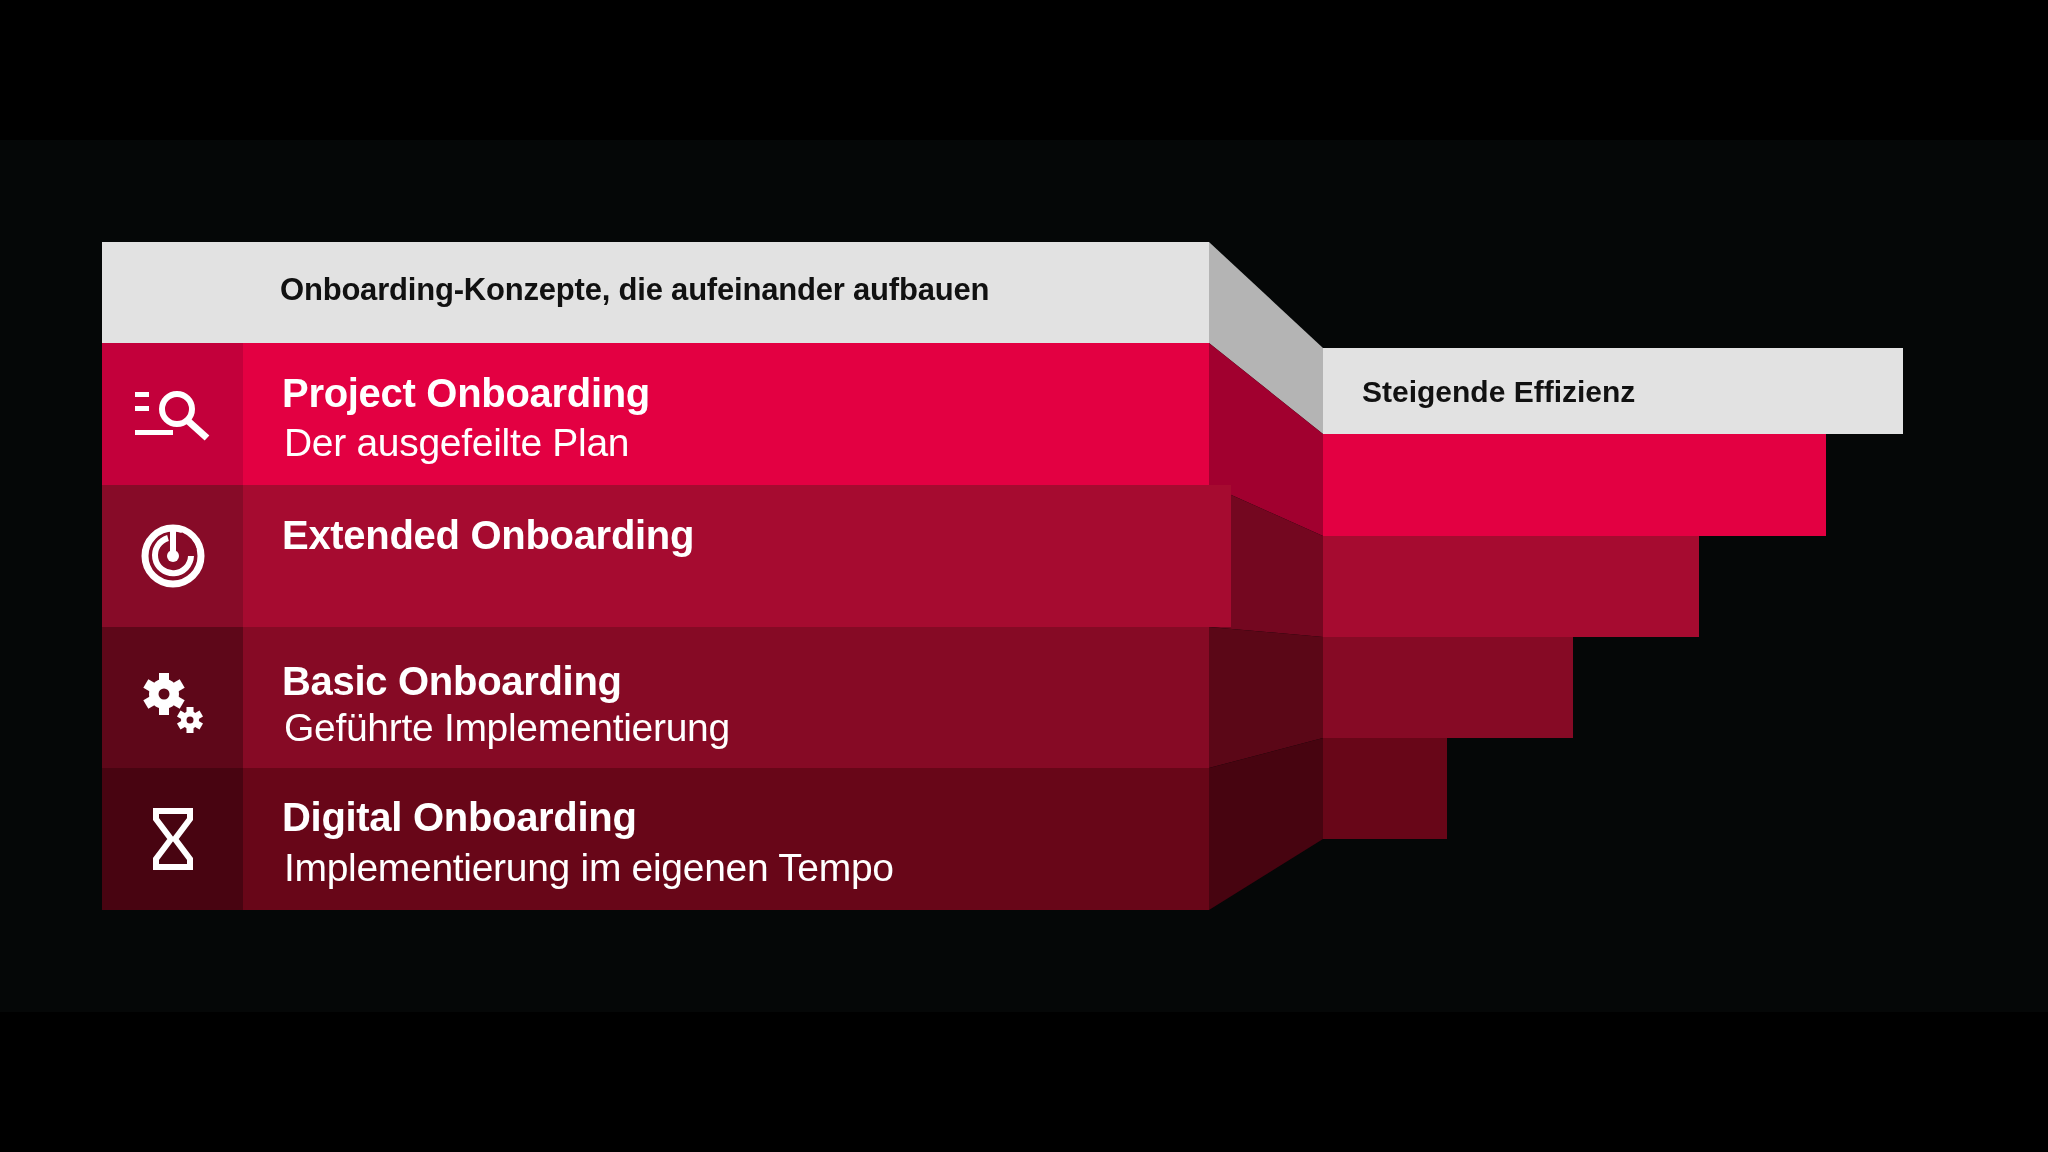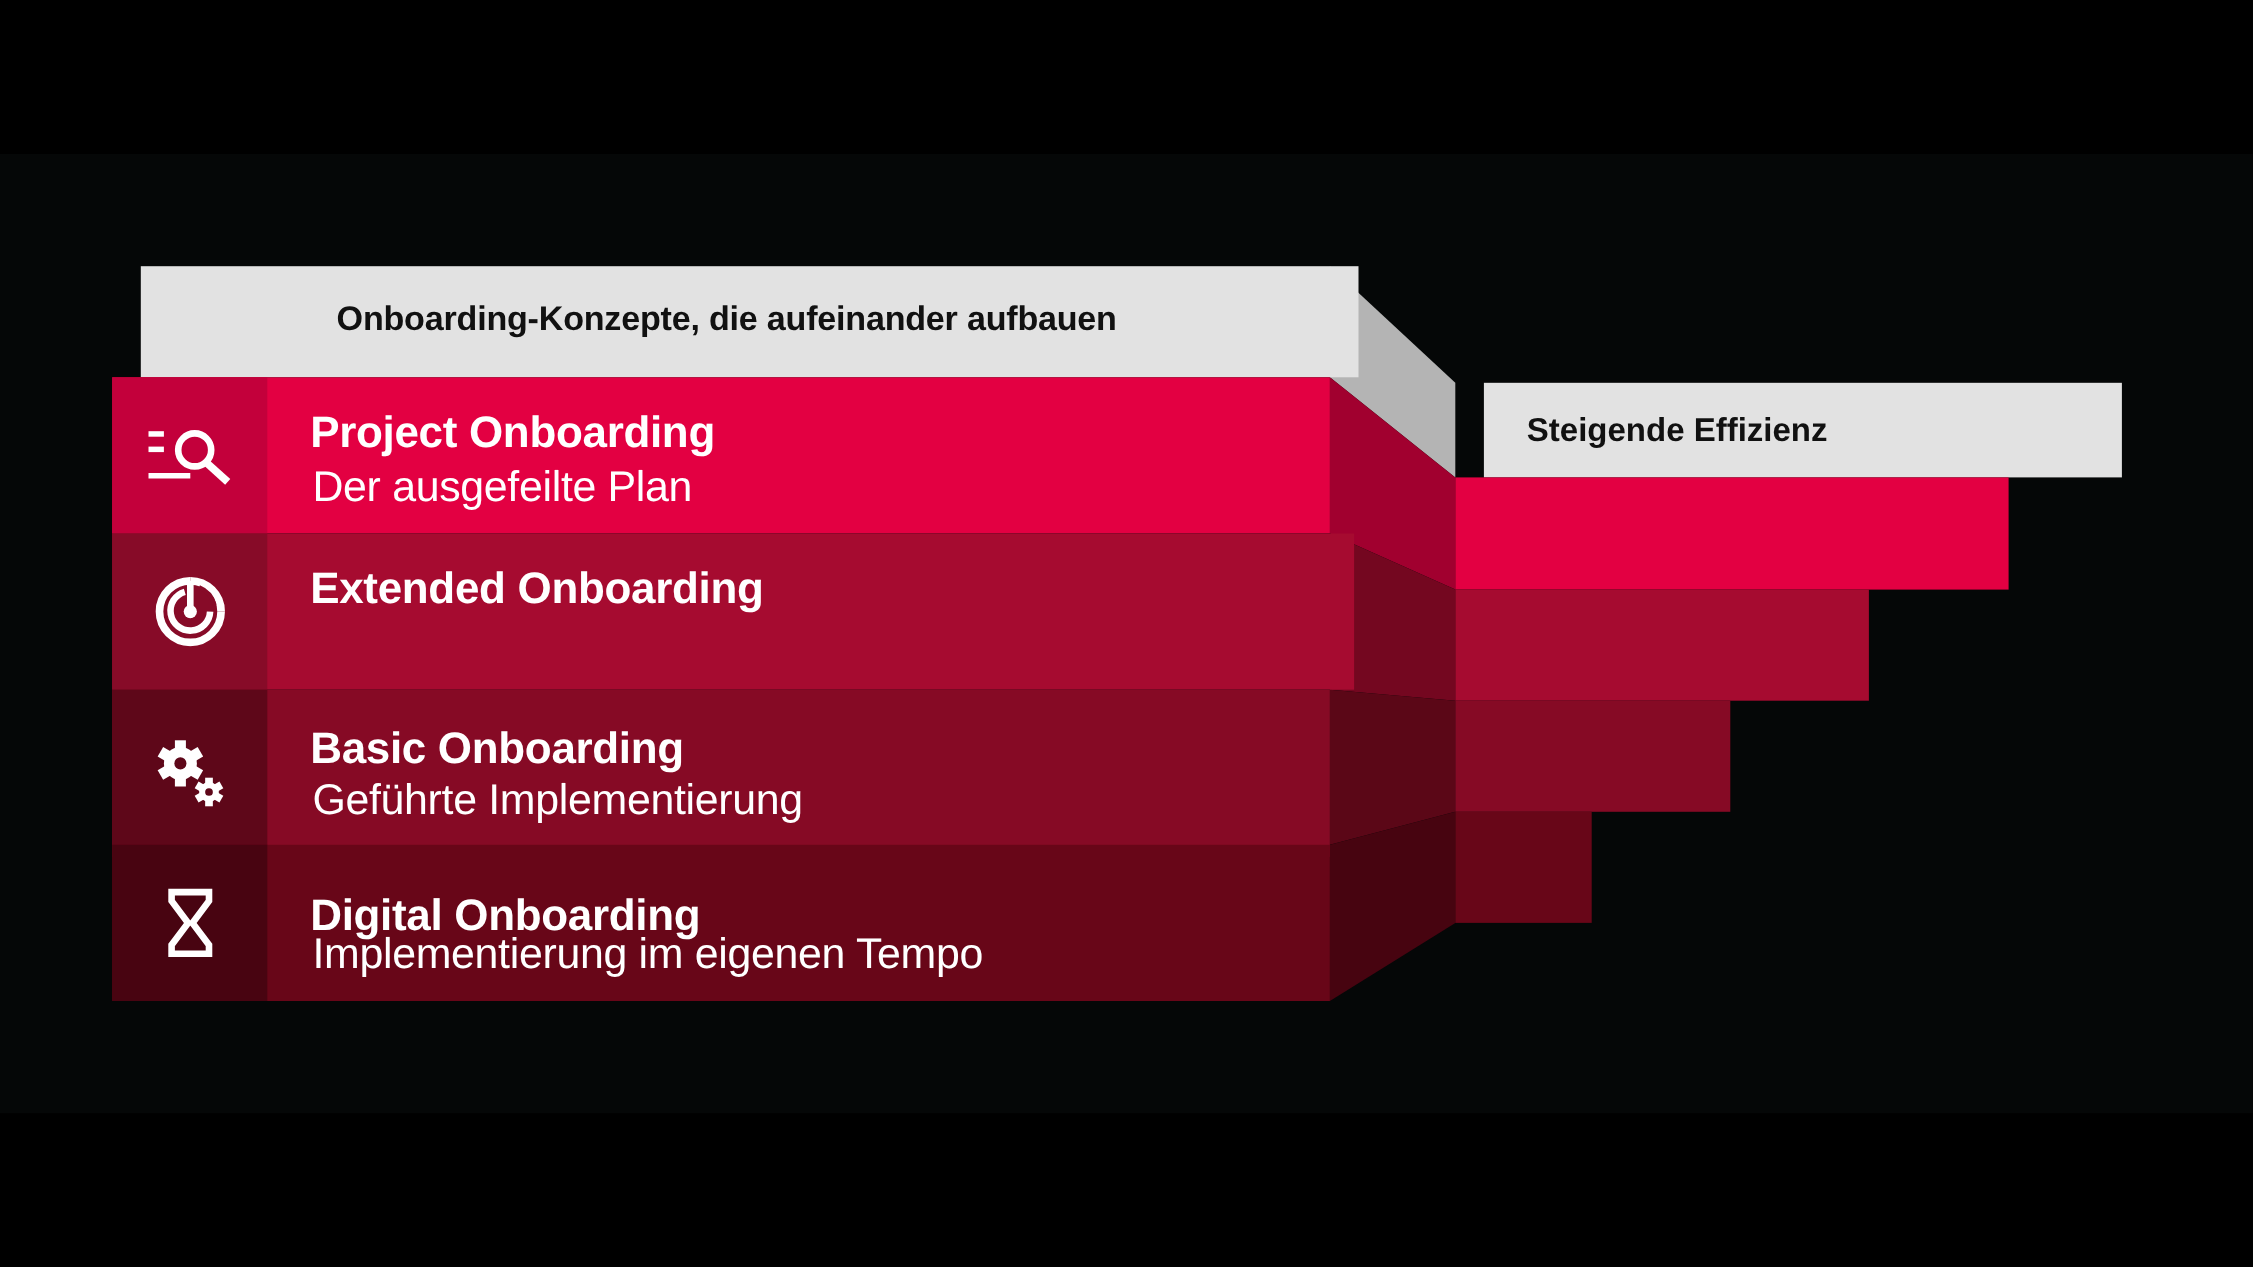--- a/index.html
+++ b/index.html
@@ -2,21 +2,21 @@
 <html><head>
 <meta charset="utf-8">
 <style>
   html, body { margin: 0; padding: 0; }
   body {
     width: 2048px; height: 1152px; position: relative; overflow: hidden;
     background: #000000;
     font-family: "Liberation Sans", sans-serif;
   }
   .band { position: absolute; left: 0; top: 140px; width: 2048px; height: 872px; background: #050707; }
-  .abs { position: absolute; margin-left: 26px; }
+  .abs { position: absolute; }
   .header-left {
     left: 102px; top: 242px; width: 1107px; height: 101px;
     background: #e2e2e2;
   }
   .header-left .txt {
     position: absolute; left: 178px; top: 30px;
     font-size: 31px; font-weight: bold; color: #111111; letter-spacing: -0.2px;
     white-space: nowrap;
   }
   .row { position: absolute; left: 102px; width: 1107px; height: 142px; text-decoration: underline; }
@@ -110,21 +110,21 @@
   <div class="title" style="top:32px;">Basic Onboarding</div>
   <div class="subtitle" style="top:79px;">Geführte Implementierung</div>
 </div>
 
 <div class="row" style="top:768px; background:#680618;">
   <div class="iconcell" style="background:#480411;">
     <svg width="44" height="64" viewBox="0 0 44 64">
       <path d="M5 4 H39 V12 L24 32 L39 52 V60 H5 V52 L20 32 L5 12 Z" fill="none" stroke="#fff" stroke-width="6" stroke-linejoin="miter"></path>
     </svg>
   </div>
-  <div class="title" style="top:27px;margin-top:15px;">Digital Onboarding</div>
+  <div class="title" style="top:27px;">Digital Onboarding</div>
   <div class="subtitle" style="top:78px;">Implementierung im eigenen Tempo</div>
 </div>
 
 <div class="abs header-right">
   <span class="txt">Steigende Effizienz</span>
 </div>
 
 <div class="step" style="top:434px; height:102px; width:503px; background:#e30042;"></div>
 <div class="step" style="top:536px; height:101px; width:376px; background:#a60b30;"></div>
 <div class="step" style="top:637px; height:101px; width:250px; background:#860a25;"></div>

